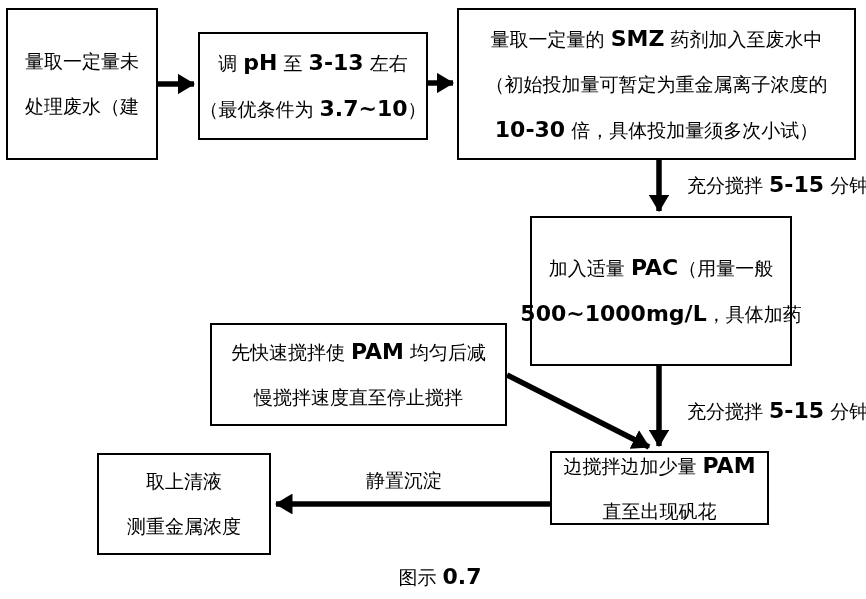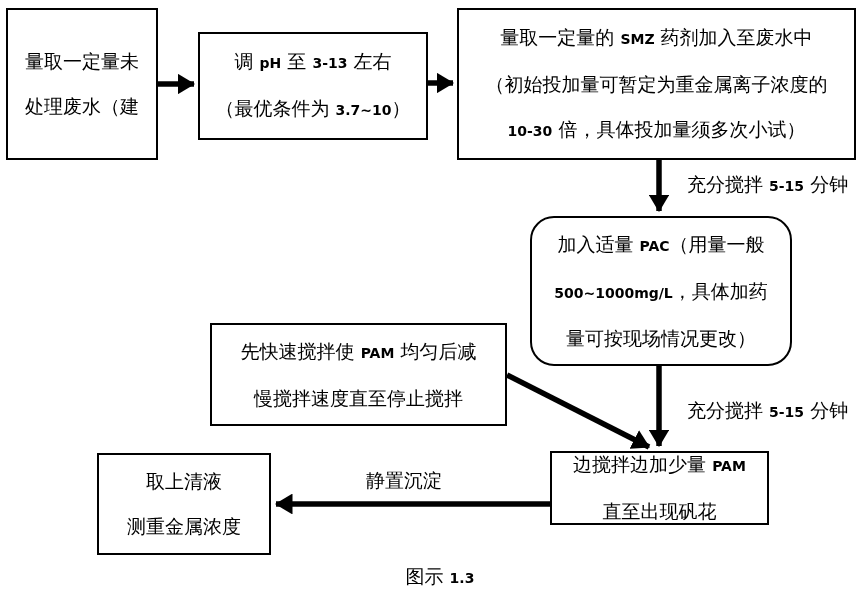--- a/index.html
+++ b/index.html
@@ -29,41 +29,41 @@
     text-align: center;
     font-size: 19px;
   }
   .nl {
     line-height: 45px;
     white-space: nowrap;
   }
   .nl b, .edge-label b, .caption b {
     font-family: "DejaVu Sans", "Liberation Sans", sans-serif;
     font-weight: bold;
-    font-size: 14px;
+    font-size: 22px;
   }
   .edge-label {
     position: absolute;
     font-size: 19px;
     white-space: nowrap;
   }
   .caption {
     position: absolute;
     left: 370px;
     top: 564px;
     width: 140px;
     text-align: center;
     font-size: 19px;
     white-space: nowrap;
   }
   
   #n-measure   { left: 6px;   top: 8px;   width: 152px; height: 152px; }
   #n-ph        { left: 198px; top: 32px;  width: 230px; height: 108px; }
   #n-smz       { left: 457px; top: 8px;   width: 399px; height: 152px; }
-  #n-pac       { left: 530px; top: 216px; width: 262px; height: 150px; border-radius: 24px; }
+  #n-pac       { left: 530px; top: 216px; width: 262px; height: 150px; }
   #n-pamstir   { left: 210px; top: 323px; width: 297px; height: 103px; text-align: center; }
   #n-addpam    { left: 550px; top: 451px; width: 219px; height: 74px; }
   #n-supernat  { left: 97px;  top: 453px; width: 174px; height: 102px; justify-content: center; }
   #lbl-stir1   { left: 687px; top: 172px; }
   #lbl-stir2   { left: 687px; top: 398px; }
   #lbl-settle  { left: 366px; top: 468px; text-align: center; }
 </style>
 </head>
 <body>
 
@@ -95,21 +95,20 @@
 
   <div class="node" id="n-smz">
     <div class="nl">量取一定量的 <b>SMZ</b> 药剂加入至废水中</div>
     <div class="nl">（初始投加量可暂定为重金属离子浓度的</div>
     <div class="nl"><b>10-30</b> 倍，具体投加量须多次小试）</div>
   </div>
 
   <div class="node" id="n-pac">
     <div class="nl">加入适量 <b>PAC</b>（用量一般</div>
     <div class="nl"><b>500~1000mg/L</b>，具体加药</div>
-    <div class="nl">量可按现场情况更改）</div>
   </div>
 
   <div class="node" id="n-pamstir">
     <div class="nl">先快速搅拌使 <b>PAM</b> 均匀后减</div>
     <div class="nl">慢搅拌速度直至停止搅拌</div>
   </div>
 
   <div class="node" id="n-addpam">
     <div class="nl">边搅拌边加少量 <b>PAM</b></div>
     <div class="nl">直至出现矾花</div>
@@ -117,15 +116,15 @@
 
   <div class="node" id="n-supernat">
     <div class="nl">取上清液</div>
     <div class="nl">测重金属浓度</div>
   </div>
 
   <div class="edge-label" id="lbl-stir1">充分搅拌 <b>5-15</b> 分钟</div>
   <div class="edge-label" id="lbl-stir2">充分搅拌 <b>5-15</b> 分钟</div>
   <div class="edge-label" id="lbl-settle">静置沉淀</div>
 
-  <div class="caption">图示 <b>1.3</b></div>
+  <div class="caption">图示 <b>0.7</b></div>
 
 </div>
 
 </body></html>

